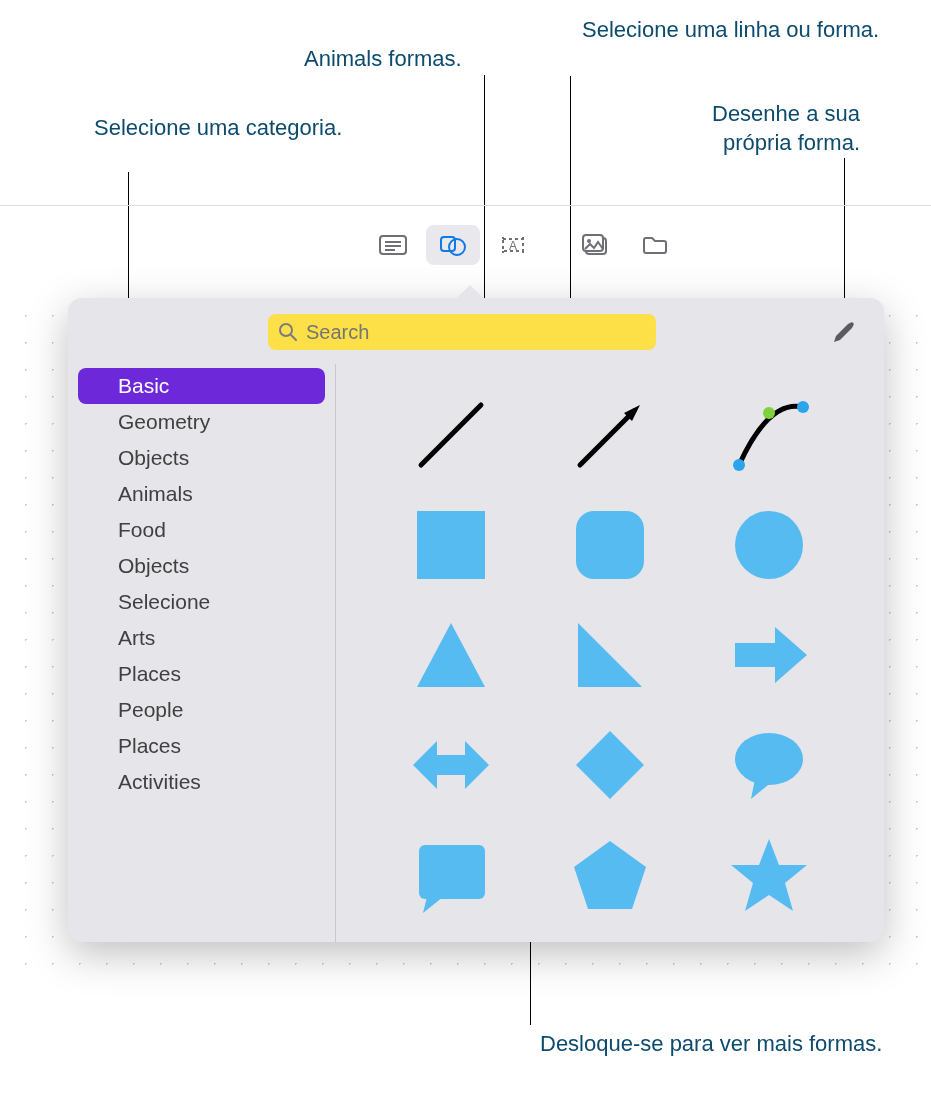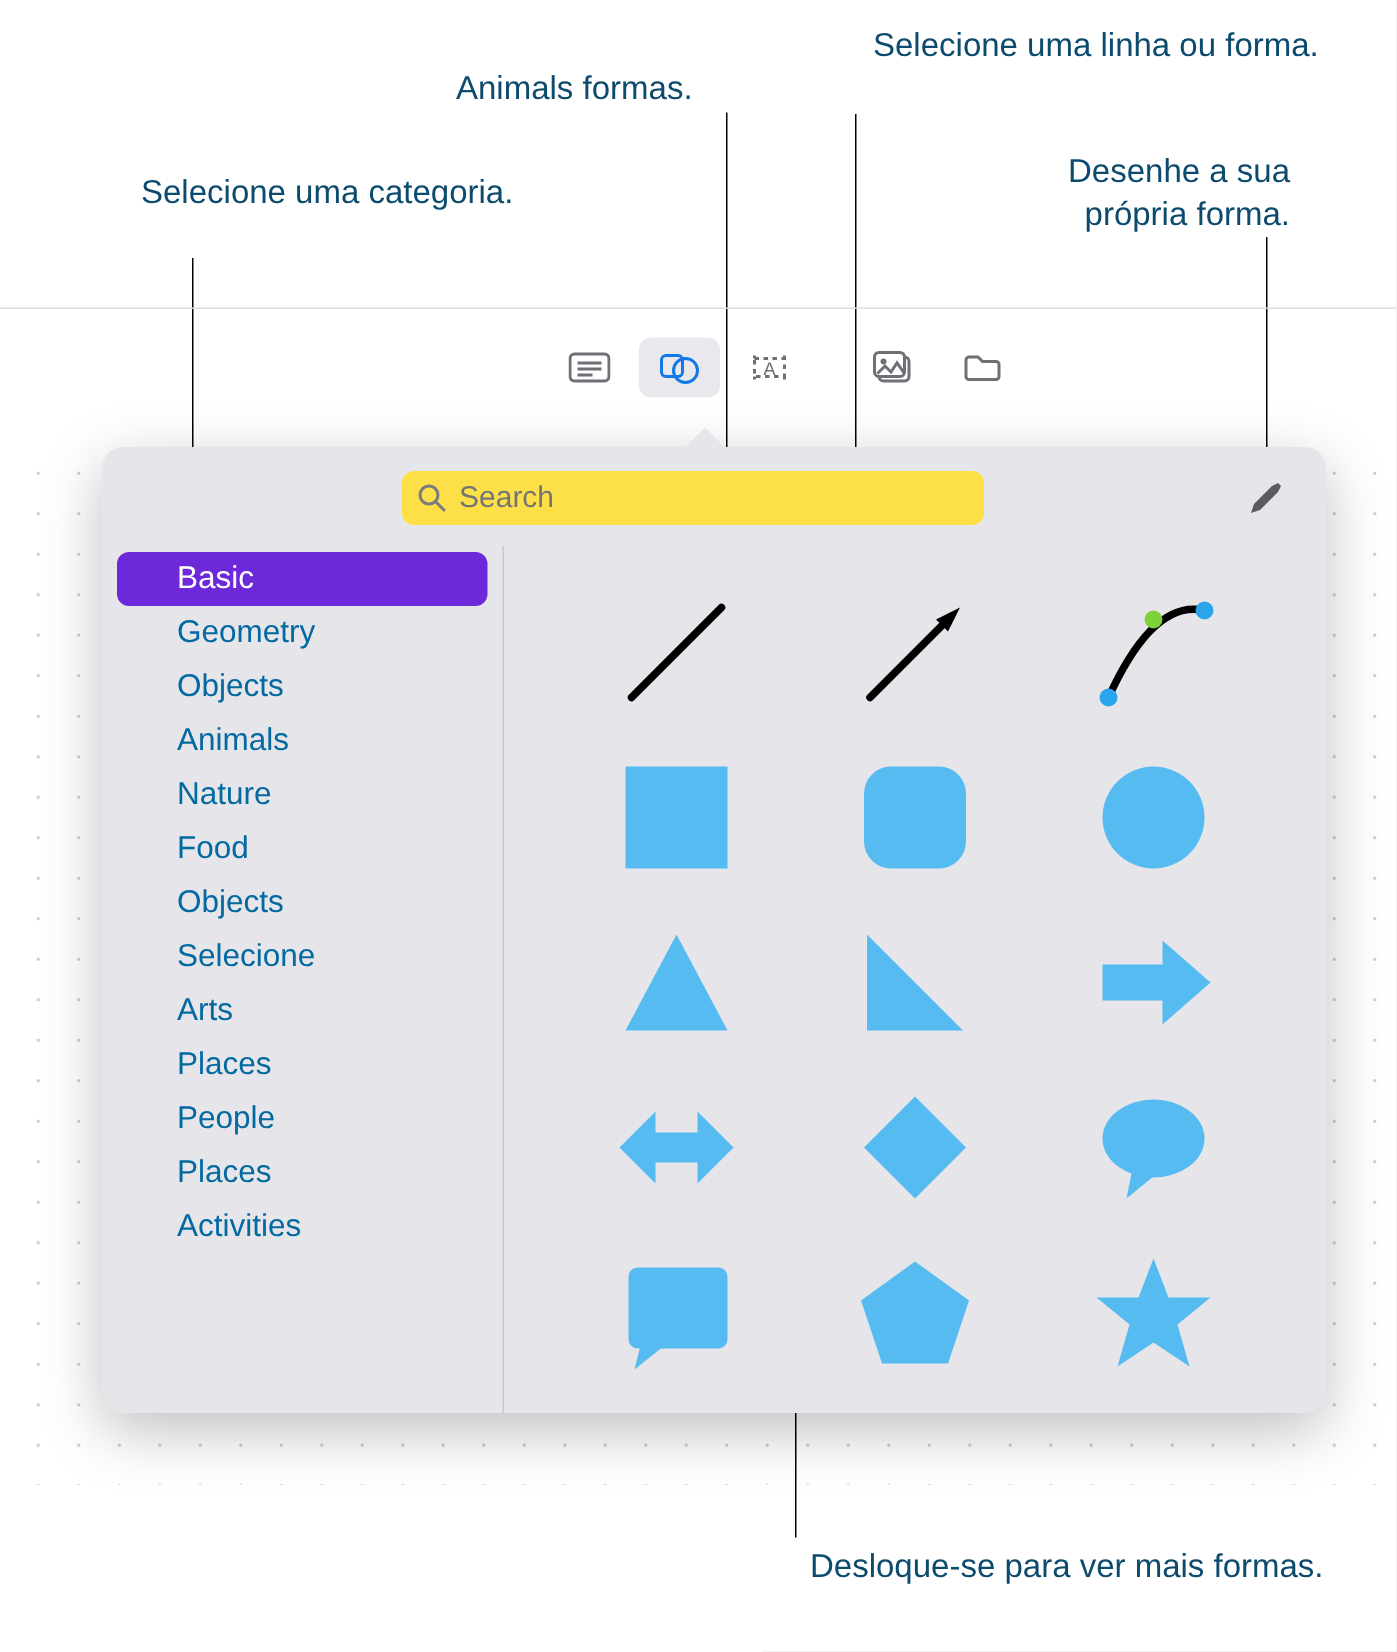--- a/index.html
+++ b/index.html
@@ -127,21 +127,21 @@
     min-height: 0;
   }
   .sidebar {
     width: 268px;
     border-right: 1px solid #c9c9cd;
     padding-top: 4px;
     overflow: hidden;
   }
   .cat {
     font-size: 21px;
-    color: #0369a1;
+    color: #404040;
     padding: 6px 10px 6px 40px;
     border-radius: 8px;
     margin: 0 10px;
     white-space: nowrap;
   }
   .cat.selected {
     background: #6d28d9;
     color: #fff;
   }
   .shapes-grid {
@@ -257,21 +257,20 @@
           <path d="M22 4 l2 2 -2 4 -12 12 -6 2 2 -6 12 -12 Z" fill="currentColor"></path>
         </svg>
     </div>
   </div>
   <div class="content">
     <div class="sidebar" id="sidebar">
         <div class="cat selected">Basic</div>
         <div class="cat">Geometry</div>
         <div class="cat">Objects</div>
         <div class="cat">Animals</div>
-        <div class="cat">Nature</div>
         <div class="cat">Food</div>
         <div class="cat">Objects</div>
         <div class="cat">Selecione</div>
         <div class="cat">Arts</div>
         <div class="cat">Places</div>
         <div class="cat">People</div>
         <div class="cat">Places</div>
         <div class="cat">Activities</div>
       </div>
     <div class="shapes-grid" id="grid">

